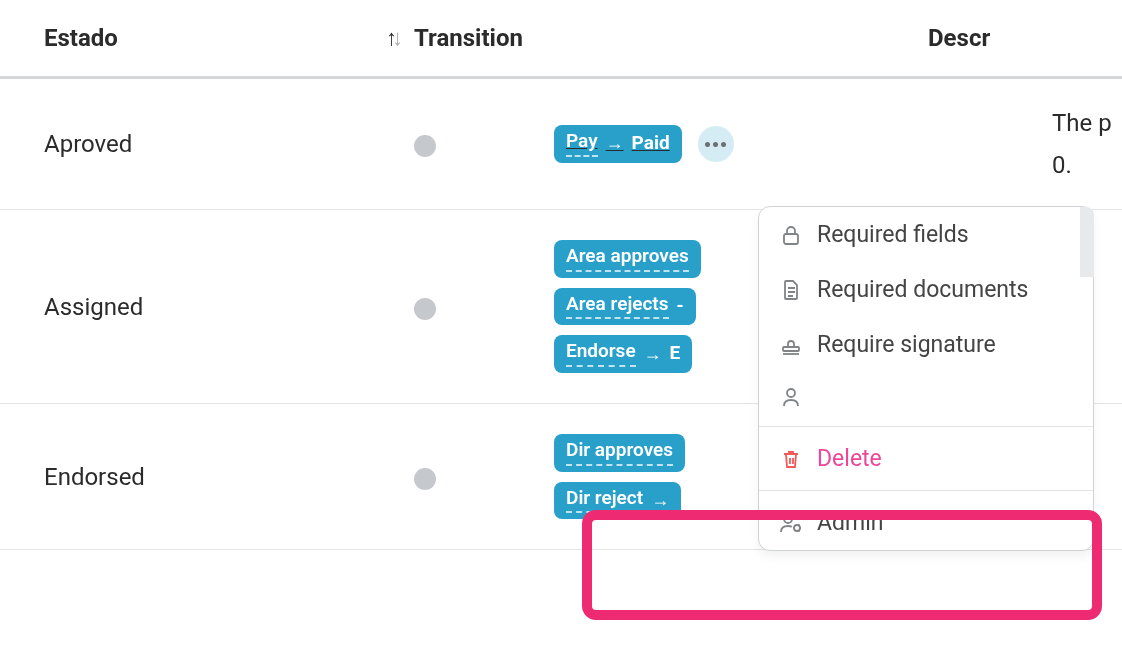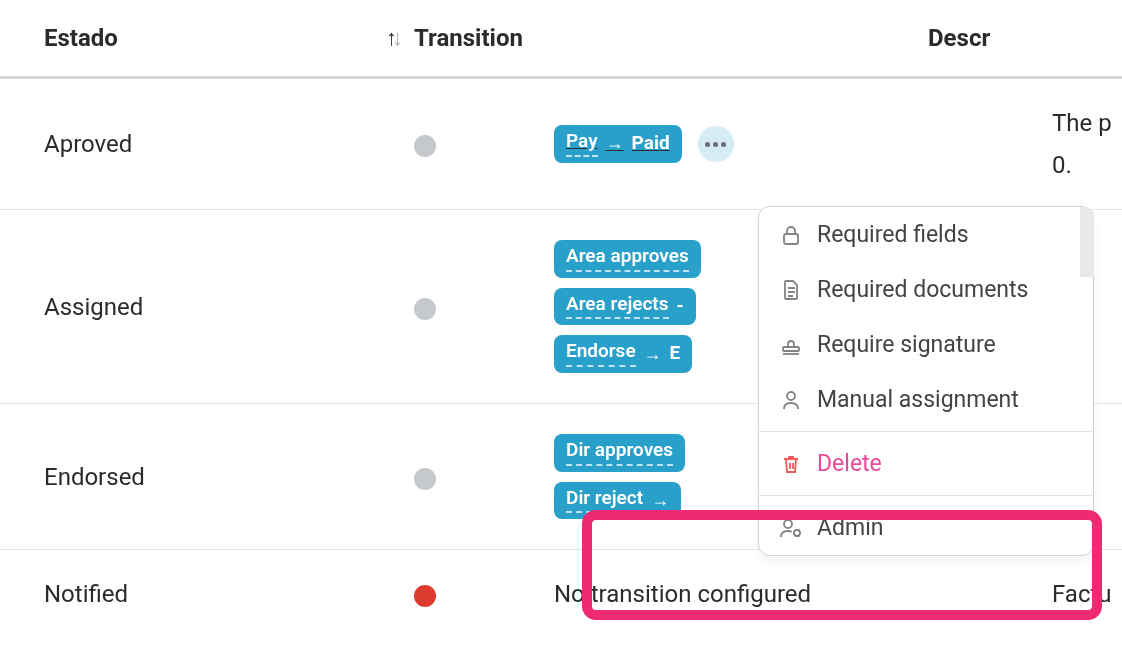--- a/index.html
+++ b/index.html
@@ -191,30 +191,20 @@
           <span class="from">Dir reject</span>
           <span class="arrow">→</span>
         </span>
       </div>
       <div class="cell-descr">
         <div>es</div>
         <div style="margin-top:14px;">ur</div>
       </div>
     </div>
 
-    <div class="row" style="padding-bottom:10px;">
-      <div class="cell-estado">Notified</div>
-      <div class="cell-type">
-          <span class="type-dot red"></span>
-        </div>
-      <div class="cell-trans">
-        <span class="no-trans">No transition configured</span>
-      </div>
-      <div class="cell-descr">Factu</div>
-    </div>
 
   </div>
 </div>
 
 <div class="dropdown">
   <div class="scrollbar"></div>
   <div class="item">
     <span class="dd-icon">
       <svg width="20" height="22" viewBox="0 0 20 22" fill="none" stroke="#818487" stroke-width="1.8">
           <rect x="3" y="10" width="14" height="10" rx="2"></rect>
@@ -242,21 +232,20 @@
     </span>
     <span>Require signature</span>
   </div>
   <div class="item">
     <span class="dd-icon">
       <svg width="20" height="22" viewBox="0 0 20 22" fill="none" stroke="#818487" stroke-width="1.8">
           <circle cx="10" cy="7" r="4"></circle>
           <path d="M3 20c0-4 3-6 7-6s7 2 7 6"></path>
         </svg>
     </span>
-    <span>Manual assignment</span>
   </div>
   <div class="divider"></div>
   <div class="item danger">
     <span class="dd-icon" style="color:#f05a5a;">
       <svg width="20" height="22" viewBox="0 0 20 22" fill="none" stroke="#f05a5a" stroke-width="1.8">
           <path d="M3 6h14M8 6V4h4v2M5 6l1 13h8l1-13M9 10v6M12 10v6"></path>
         </svg>
     </span>
     <span>Delete</span>
   </div>

